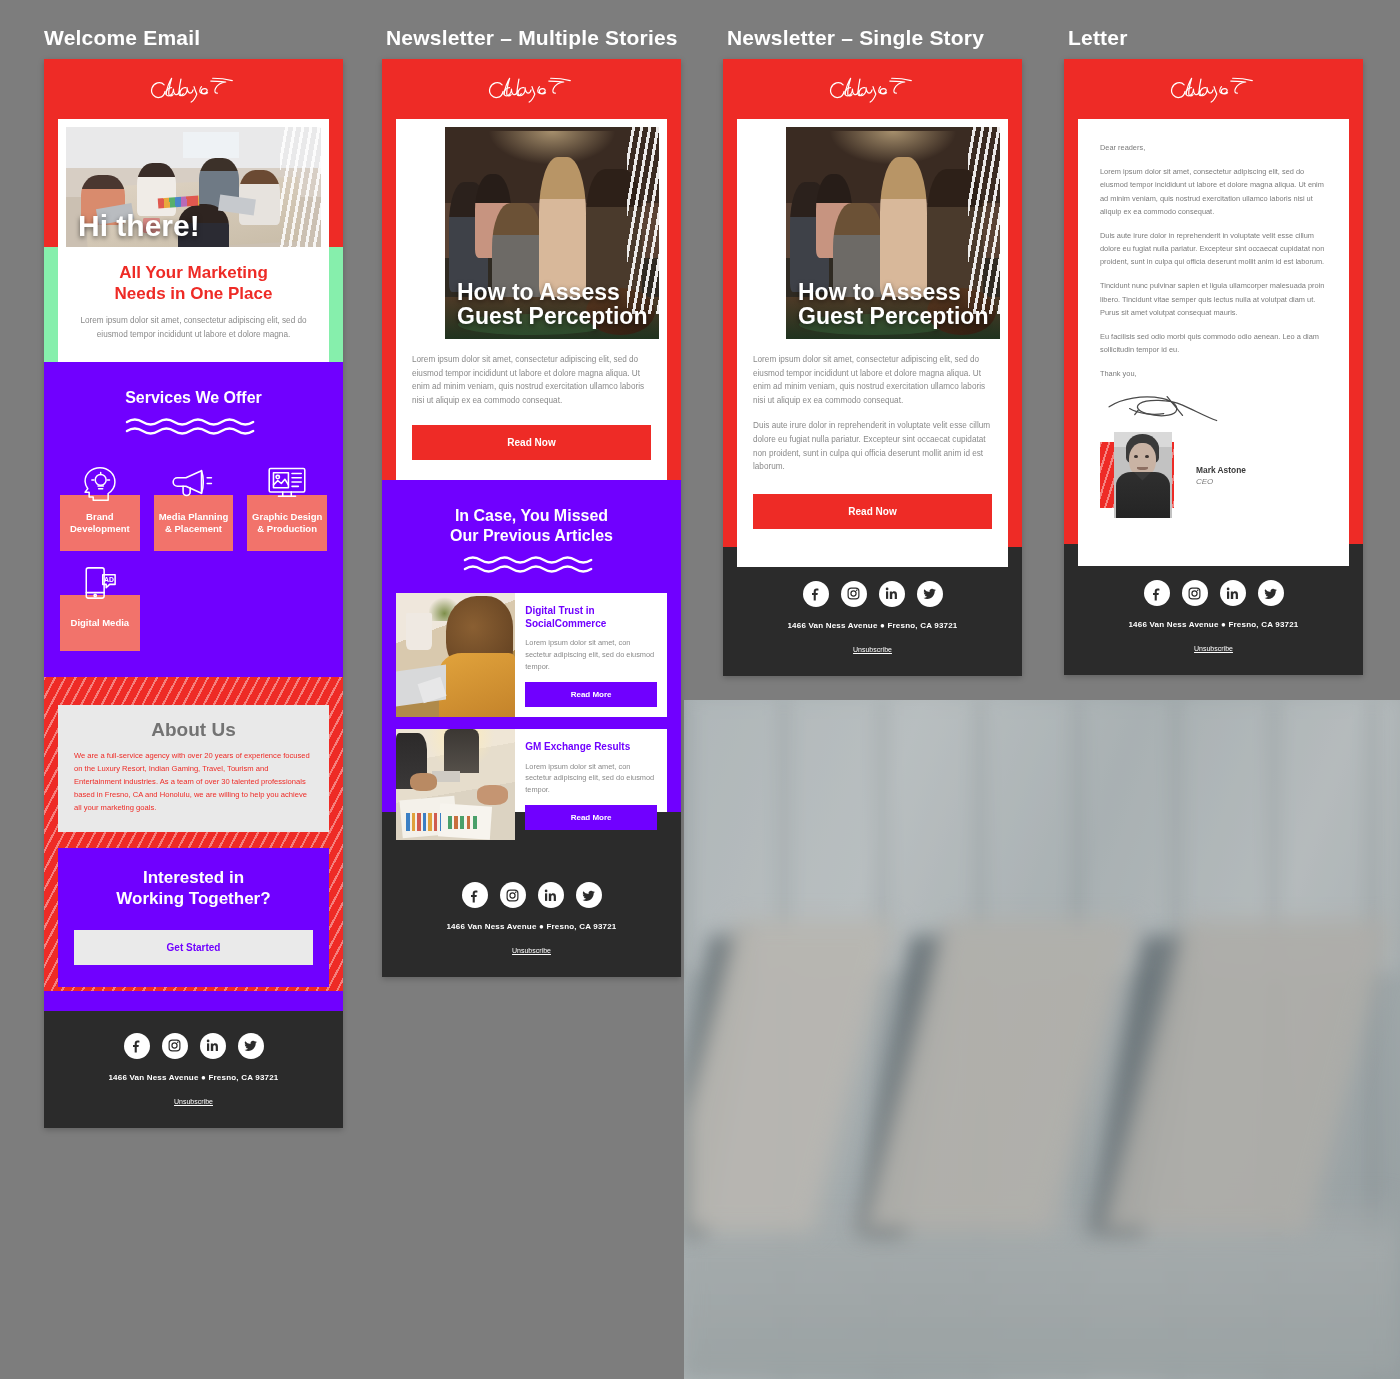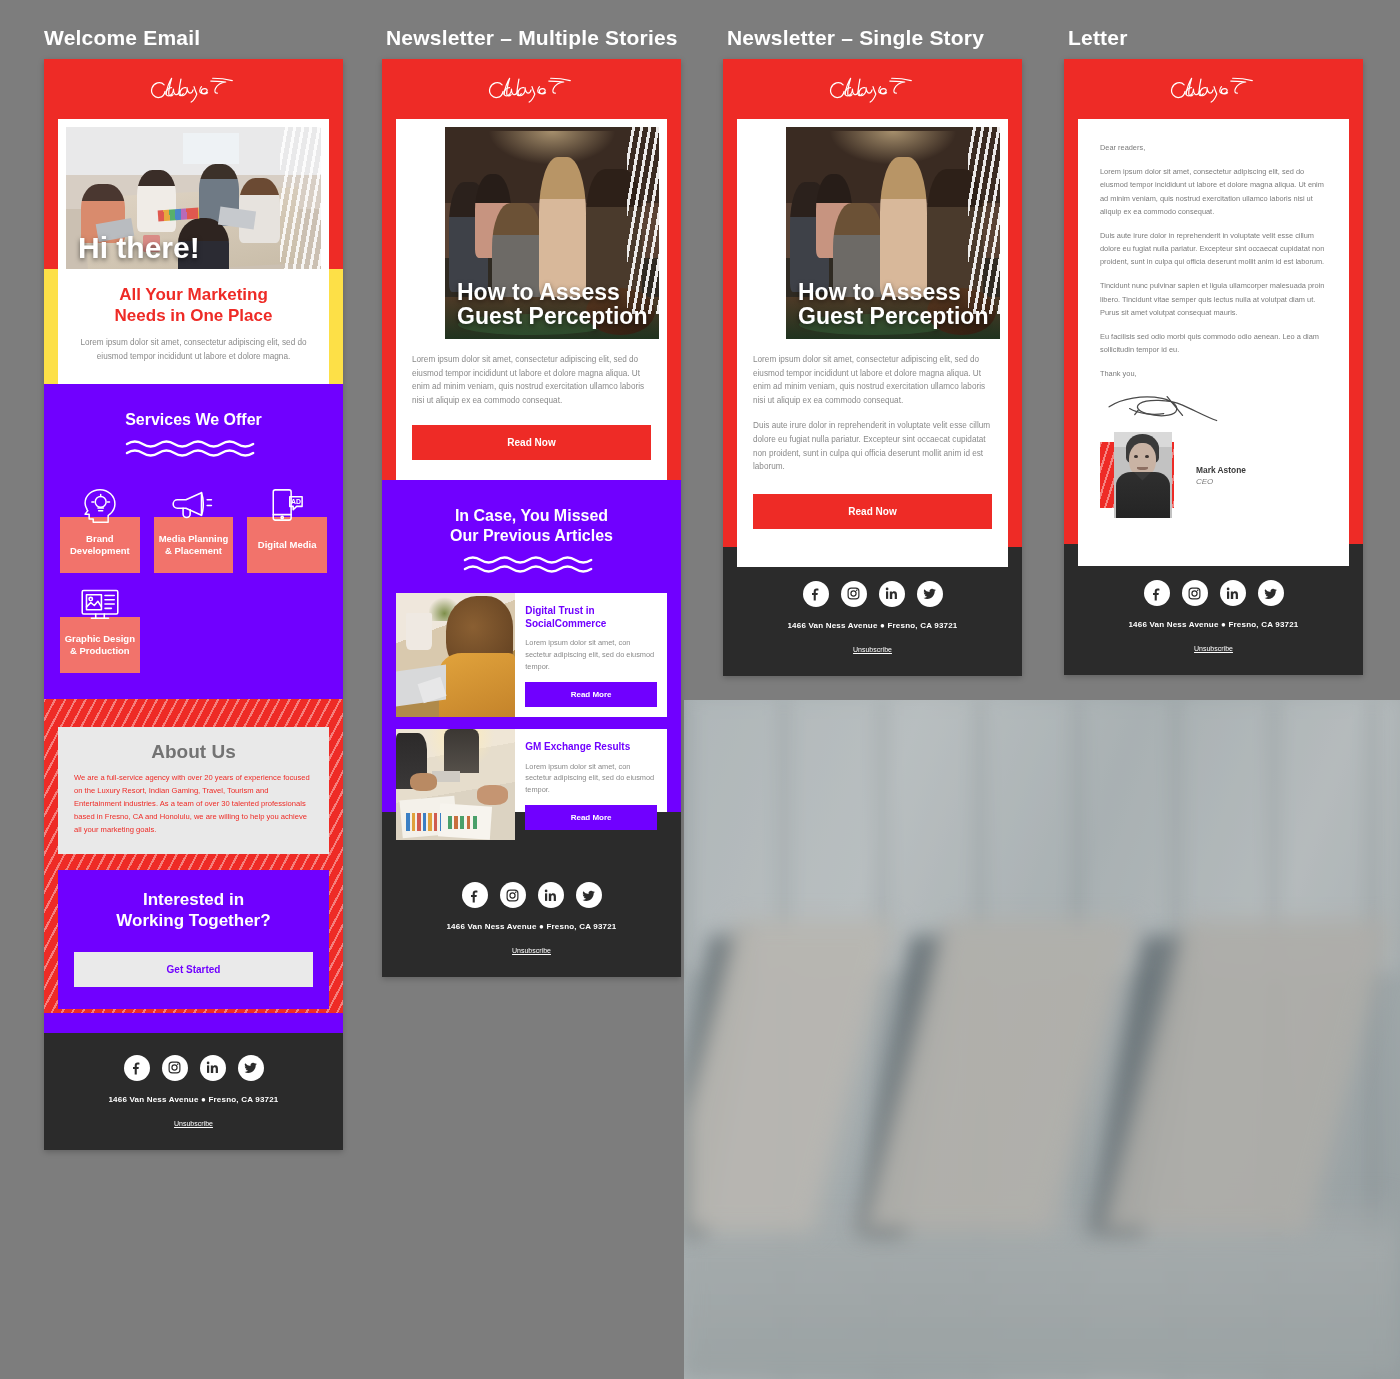--- a/index.html
+++ b/index.html
@@ -374,38 +374,38 @@
 <div class="email" style="left:44px; top:59px;">
 
   <div class="brandbar">
     <svg class="logo">
         <use href="#i-catalyst"></use>
       </svg>
   </div>
 
   <div style="background:#ee2b26; padding:0 14px 0;">
     <div class="wbox" style="padding:8px 8px 0;">
-      <div class="hero ph photo-meeting" style="height:142px;text-align:right;">
+      <div class="hero ph photo-meeting" style="height:120px;text-align:right;">
         <i class="win"></i>
           <i class="tbl"></i>
         <i class="p1"></i>
           <i class="p2"></i>
           <i class="p3"></i>
           <i class="p4"></i>
           <i class="p5"></i>
         <i class="lp1"></i>
           <i class="lp2"></i>
           <i class="swatch"></i>
           <i class="cup"></i>
         <i class="lines"></i>
         <div class="hero-title" style="font-size:30px;">Hi there!</div>
       </div>
     </div>
   </div>
-  <div style="background:#fde047; padding:0 14px;">
+  <div style="background:#86efac; padding:0 14px;">
     <div class="wbox" style="padding:0 16px 20px;">
       <div class="head-red">
         <div>All Your Marketing</div>
         <div>Needs in One Place</div>
       </div>
       <div class="body-txt">Lorem ipsum dolor sit amet, consectetur adipiscing elit, sed do eiusmod tempor incididunt ut labore et dolore magna.</div>
     </div>
   </div>
 
   <div class="purple" style="padding:26px 0 26px;">
@@ -424,33 +424,33 @@
       </div>
       <div class="svc">
         <svg class="svc-icon" width="46" height="34">
             <use href="#i-mega"></use>
           </svg>
         <div class="svc-box">
           <span><span>Media Planning</span><br><span>&amp; Placement</span></span>
         </div>
       </div>
       <div class="svc">
+        <svg class="svc-icon" width="46" height="37">
+            <use href="#i-monitor"></use>
+          </svg>
+        <div class="svc-box">
+          <span><span>Graphic Design</span><br><span>&amp; Production</span></span>
+        </div>
+      </div>
+      <div class="svc">
         <svg class="svc-icon" width="44" height="36">
             <use href="#i-mobad"></use>
           </svg>
         <div class="svc-box">
           <span>Digital Media</span>
-        </div>
-      </div>
-      <div class="svc">
-        <svg class="svc-icon" width="46" height="37">
-            <use href="#i-monitor"></use>
-          </svg>
-        <div class="svc-box">
-          <span><span>Graphic Design</span><br><span>&amp; Production</span></span>
         </div>
       </div>
     </div>
   </div>
 
   <div class="purple" style="height:14px;"></div>
   <div class="stripes" style="padding:10px 0 14px; margin-top:-14px;">
     <div style="height:18px;"></div>
     <div class="about-card">
       <div class="about-h">About Us</div>

